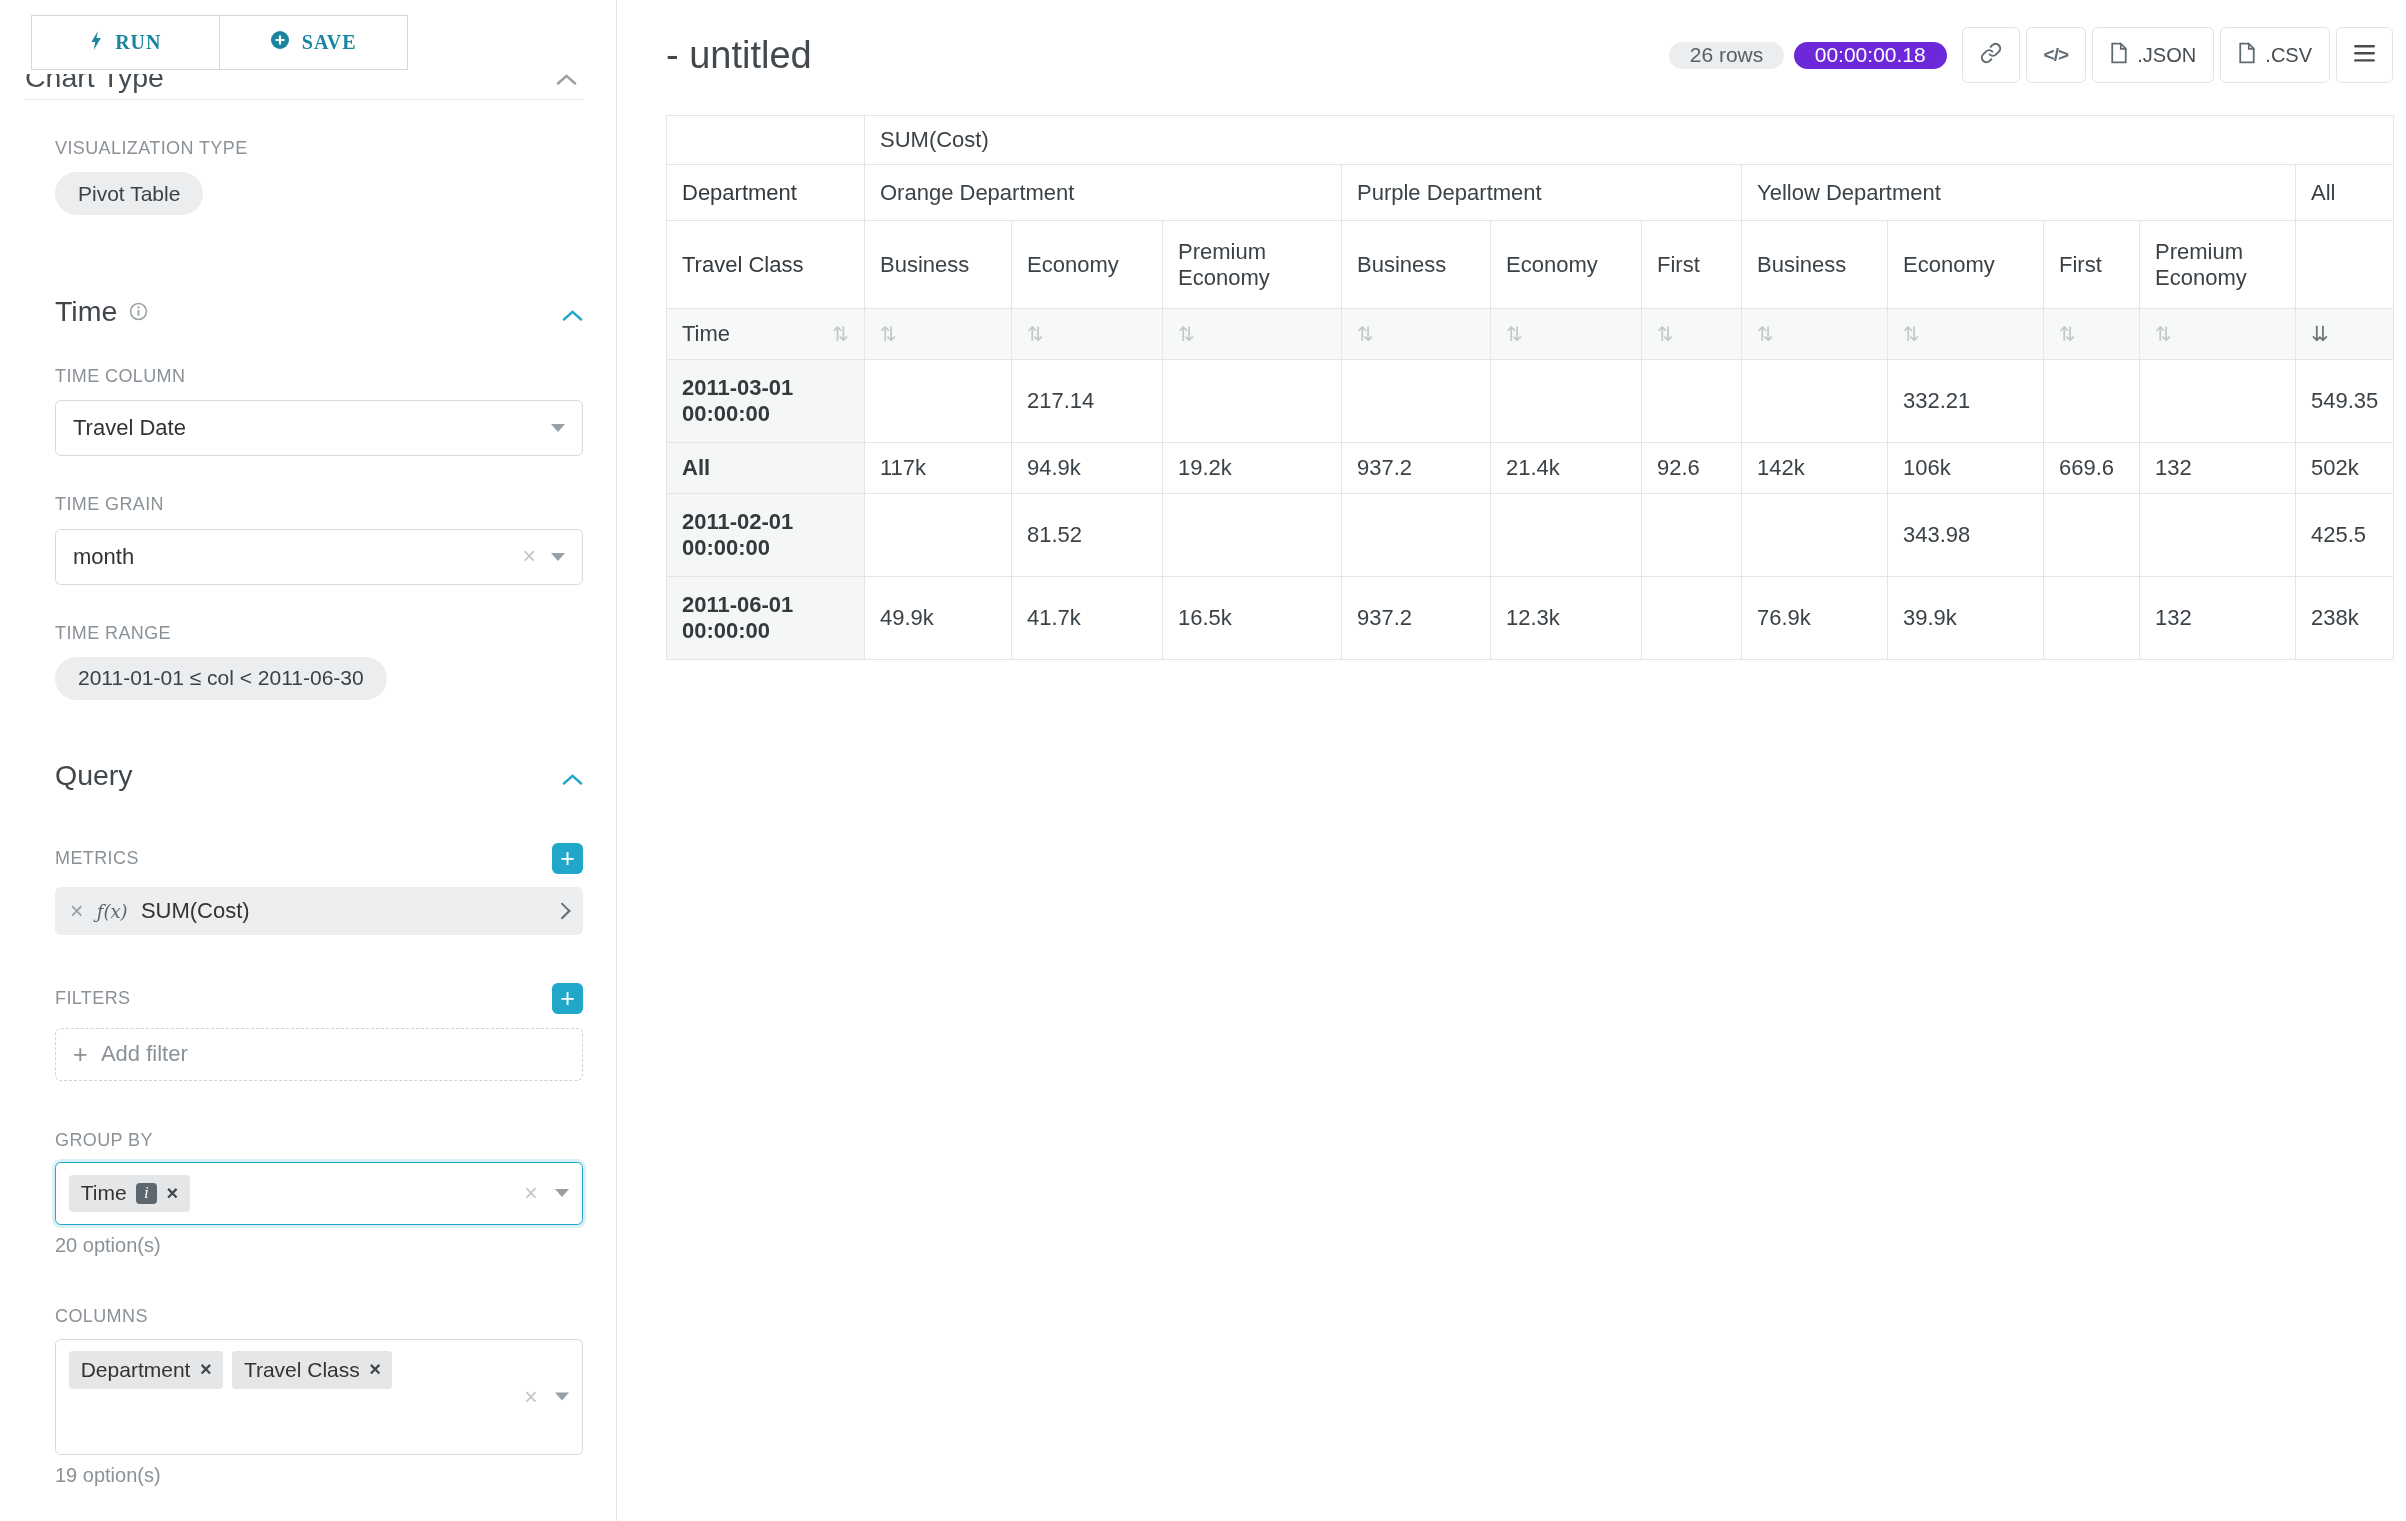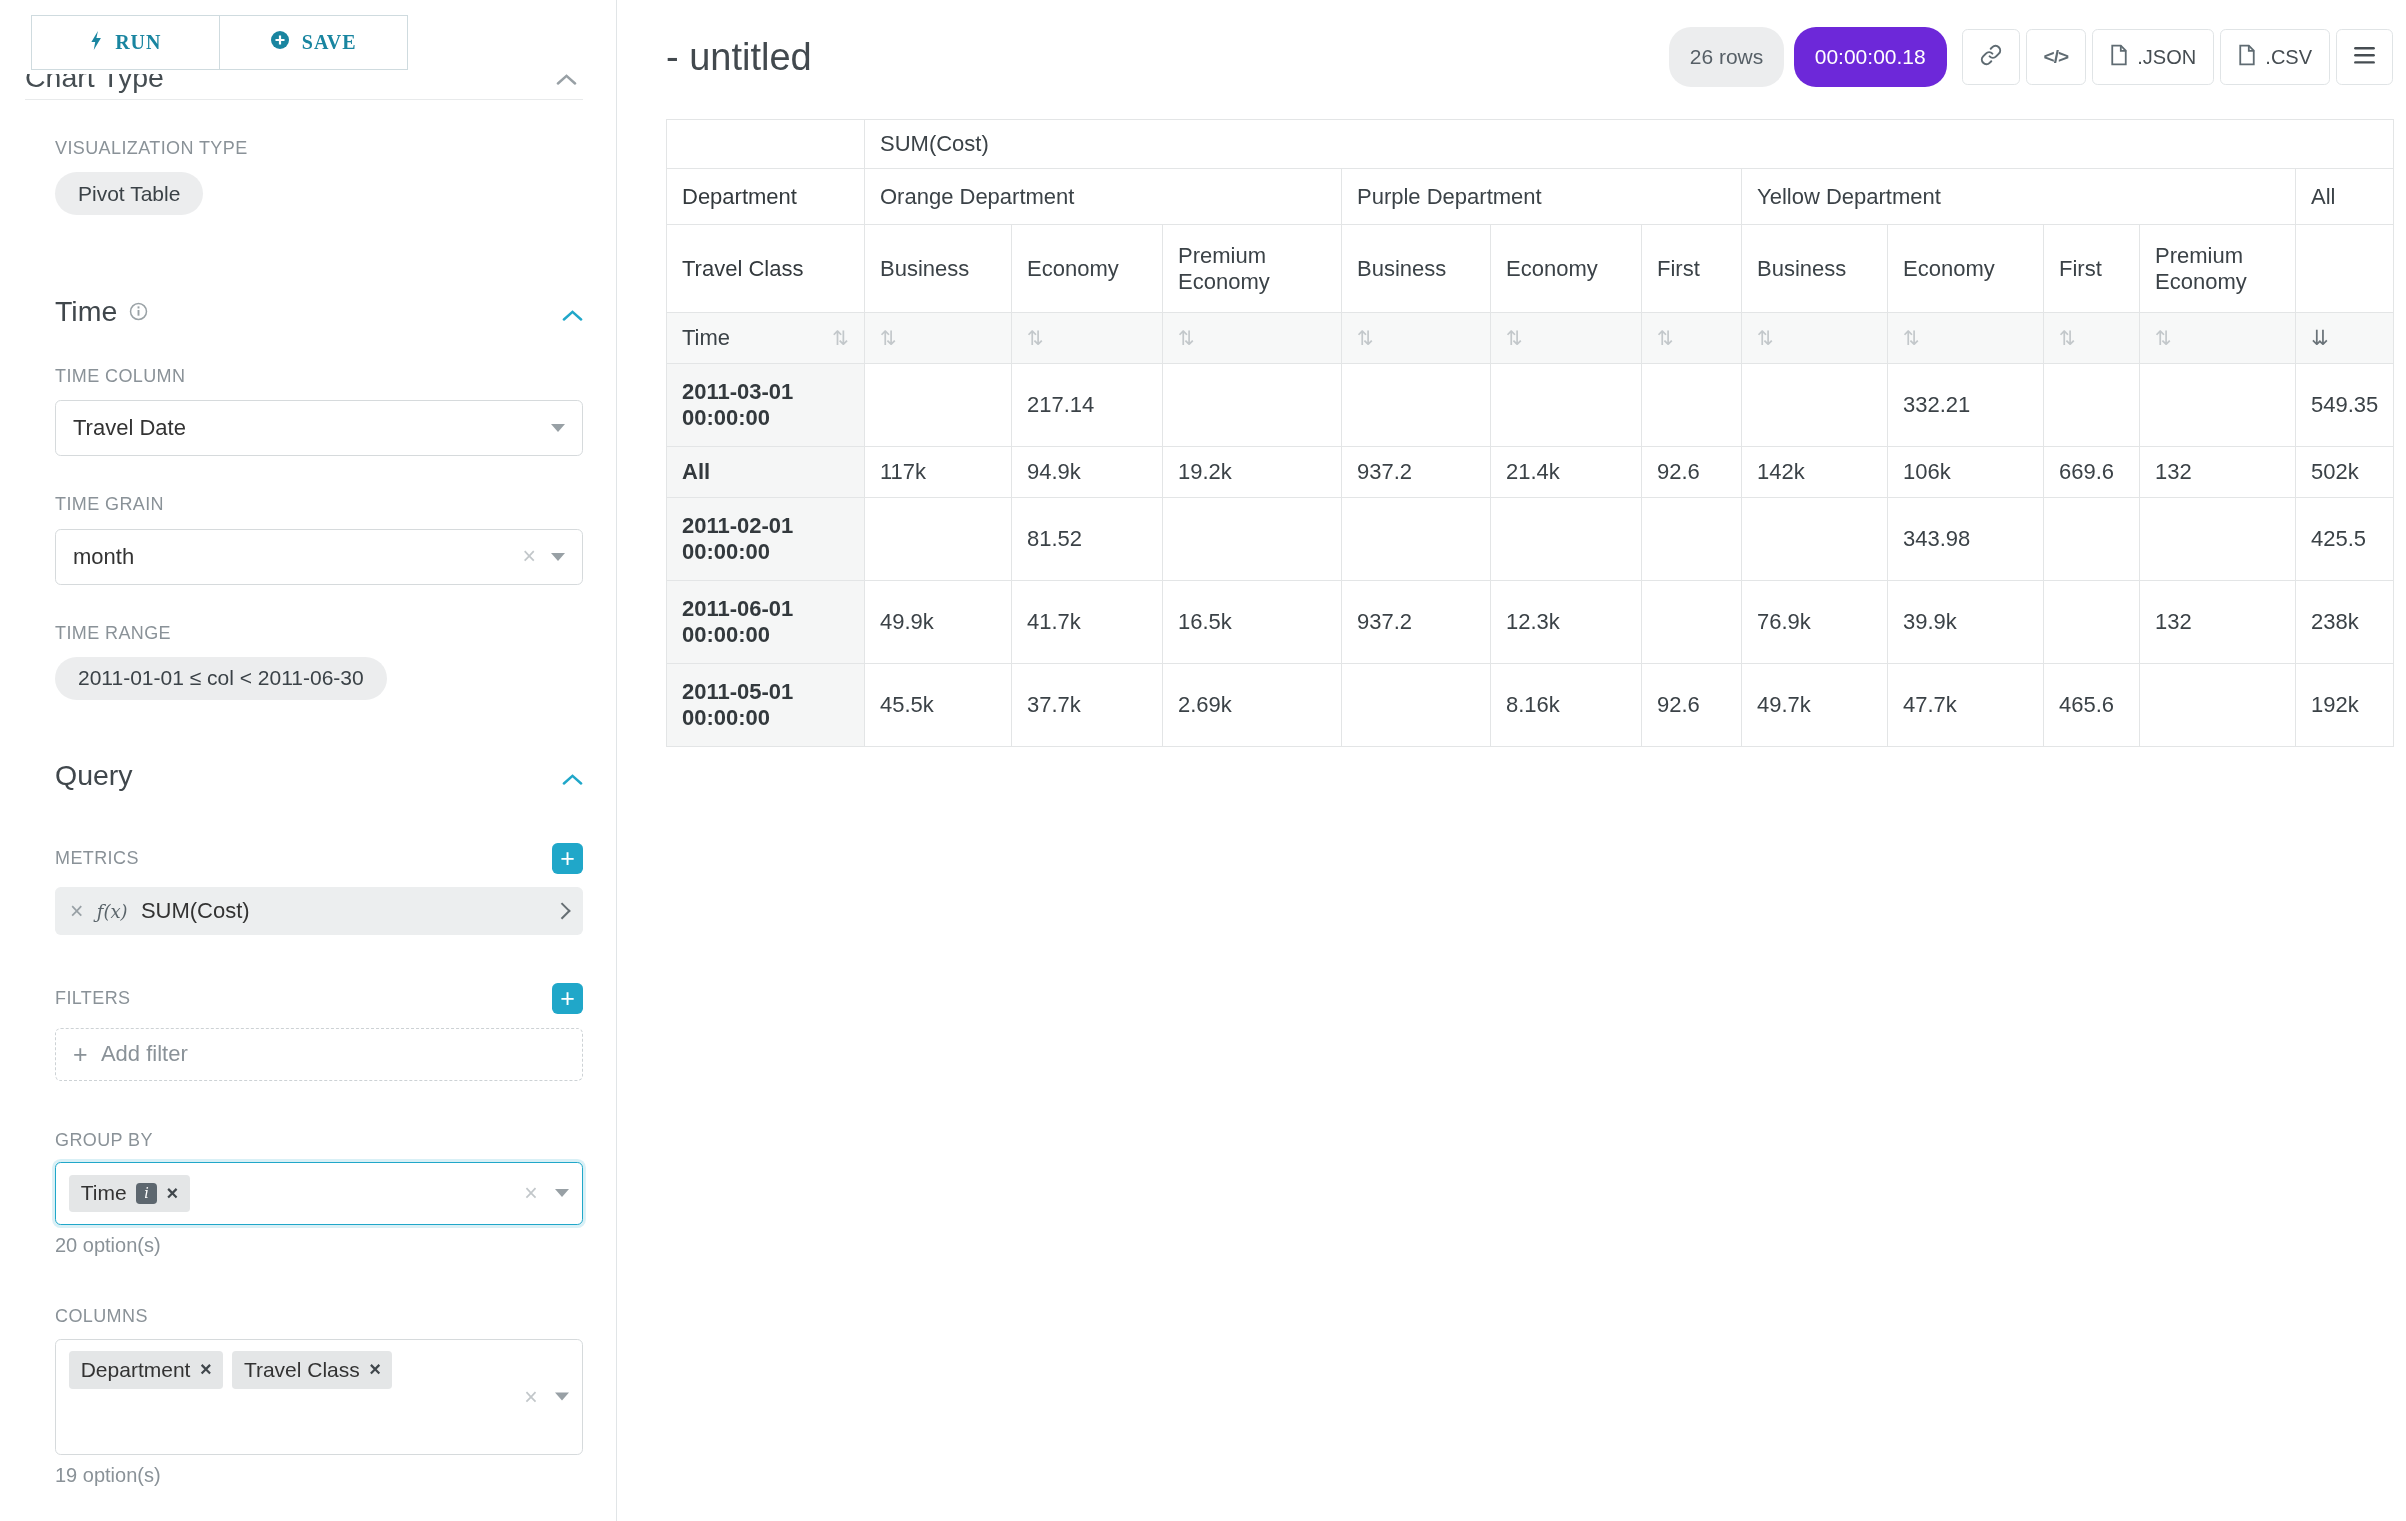--- a/index.html
+++ b/index.html
@@ -84,21 +84,21 @@
   .chip .x { font-size: 20px; color: #40474c; font-weight: 600; cursor: pointer; }
   .dnd-right { margin-left: auto; display: flex; align-items: center; gap: 17px; }
   .dnd.tall .dnd-right { position: absolute; right: 13.3px; top: 50%; transform: translateY(-50%); margin-left: 0; }
   .hint { margin-top: 9.5px; font-size: 20px; color: #8a9298; }
 
   
   .main { flex: 1; padding: 27px 13.3px 0 49px; overflow: hidden; }
   .main-head { display: flex; align-items: center; }
   .title { font-size: 38px; font-weight: 500; color: #42494e; cursor: pointer; }
   .toolbar { margin-left: auto; display: flex; align-items: center; gap: 9.5px; }
-  .badge { height: 60px; display: flex; align-items: center; padding: 0 21px; border-radius: 22px; font-size: 21px; white-space: nowrap; }
+  .badge { height: 27px; display: flex; align-items: center; padding: 0 21px; border-radius: 22px; font-size: 21px; white-space: nowrap; }
   .badge.rows { background: #ecedee; color: #565f66; }
   .badge.timer { background: #6d28d9; color: #fff; }
   .tb-group { display: flex; gap: 5.7px; margin-left: 5.7px; }
   .tb-btn {
     height: 56px; background: #fff; border: 1px solid #e0e4e6; border-radius: 5.7px;
     display: flex; align-items: center; justify-content: center; gap: 9.5px;
     padding: 0 17px; font-size: 20px; color: #464d52; cursor: pointer; font-family: inherit;
   }
   .code-glyph { font-weight: 700; font-size: 19px; color: #5f6b72; letter-spacing: -1px; }
 
@@ -416,32 +416,18 @@
           <td>16.5k</td>
           <td>937.2</td>
           <td>12.3k</td>
           <td></td>
           <td>76.9k</td>
           <td>39.9k</td>
           <td></td>
           <td>132</td>
           <td>238k</td>
         </tr>
-        <tr class="rd">
-          <th class="rowhdr">2011-05-01 00:00:00</th>
-          <td>45.5k</td>
-          <td>37.7k</td>
-          <td>2.69k</td>
-          <td></td>
-          <td>8.16k</td>
-          <td>92.6</td>
-          <td>49.7k</td>
-          <td>47.7k</td>
-          <td>465.6</td>
-          <td></td>
-          <td>192k</td>
-        </tr>
       </tbody>
     </table>
 
   </main>
 </div>
 
 
 </body></html>

